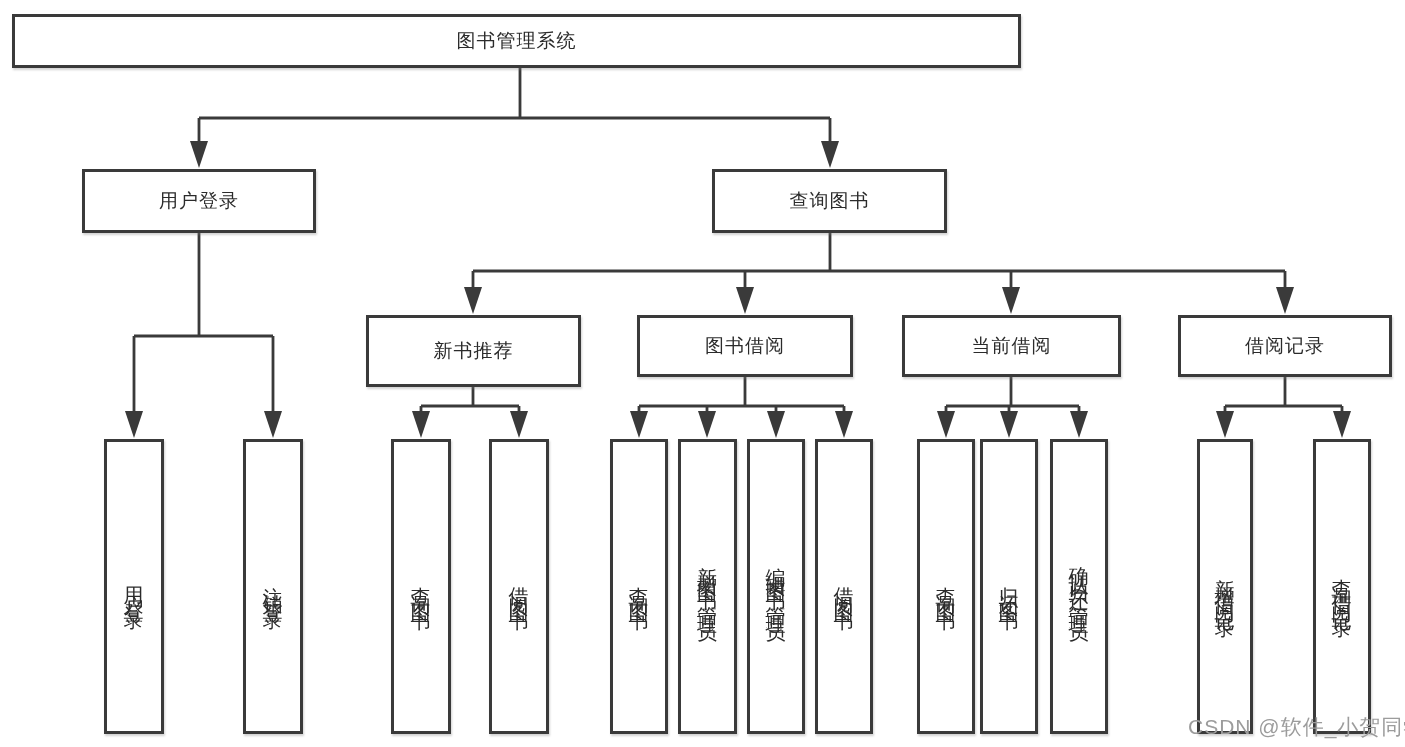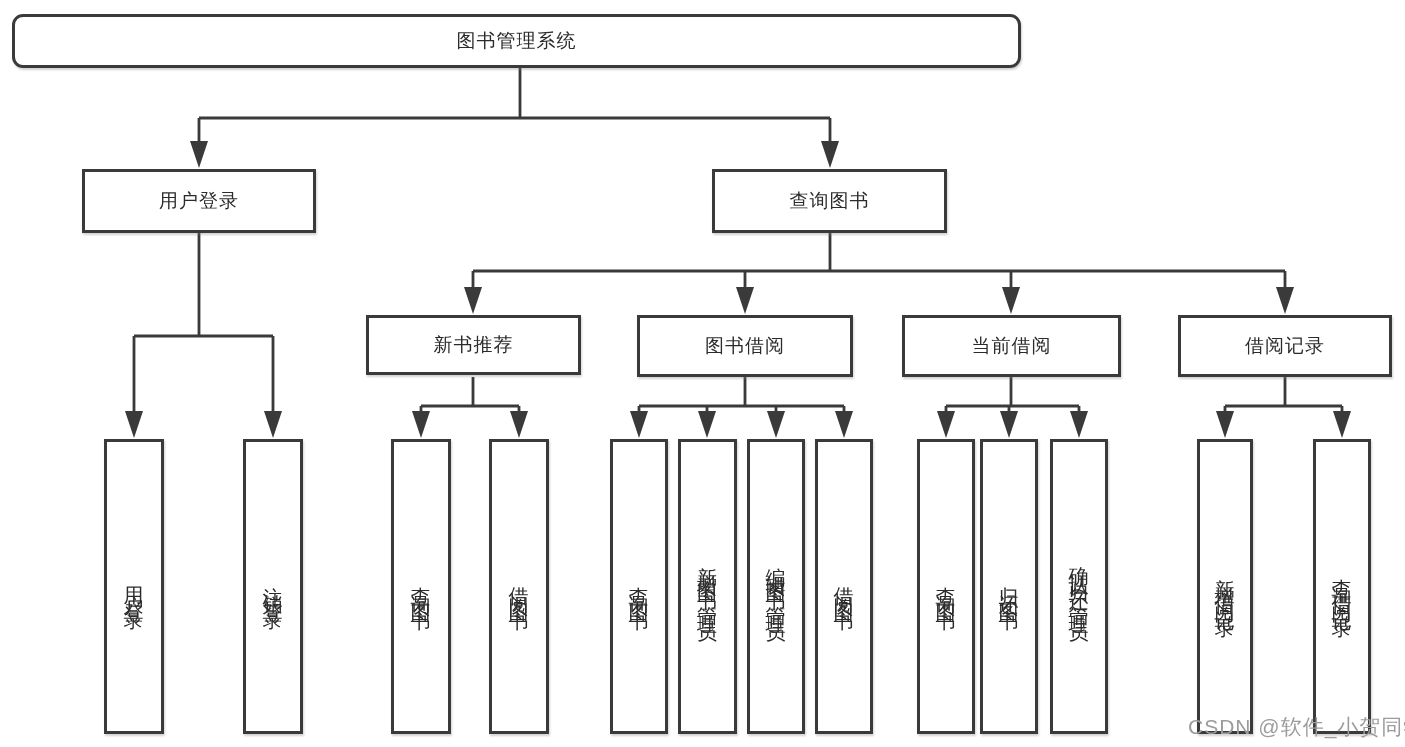--- a/index.html
+++ b/index.html
@@ -91,32 +91,32 @@
     <path class="cline" d="M1011,377 V406 M946,406 H1079 M946,406 V413 M1009,406 V413 M1079,406 V413"></path>
     <path class="carrow" d="M946,438 L937,411 L955,411 Z"></path>
     <path class="carrow" d="M1009,438 L1000,411 L1018,411 Z"></path>
     <path class="carrow" d="M1079,438 L1070,411 L1088,411 Z"></path>
 
     <path class="cline" d="M1285,377 V406 M1225,406 H1342 M1225,406 V413 M1342,406 V413"></path>
     <path class="carrow" d="M1225,438 L1216,411 L1234,411 Z"></path>
     <path class="carrow" d="M1342,438 L1333,411 L1351,411 Z"></path>
   </svg>
 
-  <div class="hbox" style="left:12px;top:14px;width:1009px;height:54px;border-radius:11px;">
+  <div class="hbox" style="left:12px;top:14px;width:1009px;height:54px;">
     <span class="hlabel">图书管理系统</span>
   </div>
 
   <div class="hbox" style="left:82px;top:169px;width:234px;height:64px;">
     <span class="hlabel">用户登录</span>
   </div>
   <div class="hbox" style="left:712px;top:169px;width:235px;height:64px;">
     <span class="hlabel">查询图书</span>
   </div>
 
-  <div class="hbox" style="left:366px;top:315px;width:215px;height:60px;">
+  <div class="hbox" style="left:366px;top:315px;width:215px;height:72px;">
     <span class="hlabel">新书推荐</span>
   </div>
   <div class="hbox" style="left:637px;top:315px;width:216px;height:62px;">
     <span class="hlabel">图书借阅</span>
   </div>
   <div class="hbox" style="left:902px;top:315px;width:219px;height:62px;">
     <span class="hlabel">当前借阅</span>
   </div>
   <div class="hbox" style="left:1178px;top:315px;width:214px;height:62px;">
     <span class="hlabel">借阅记录</span>

